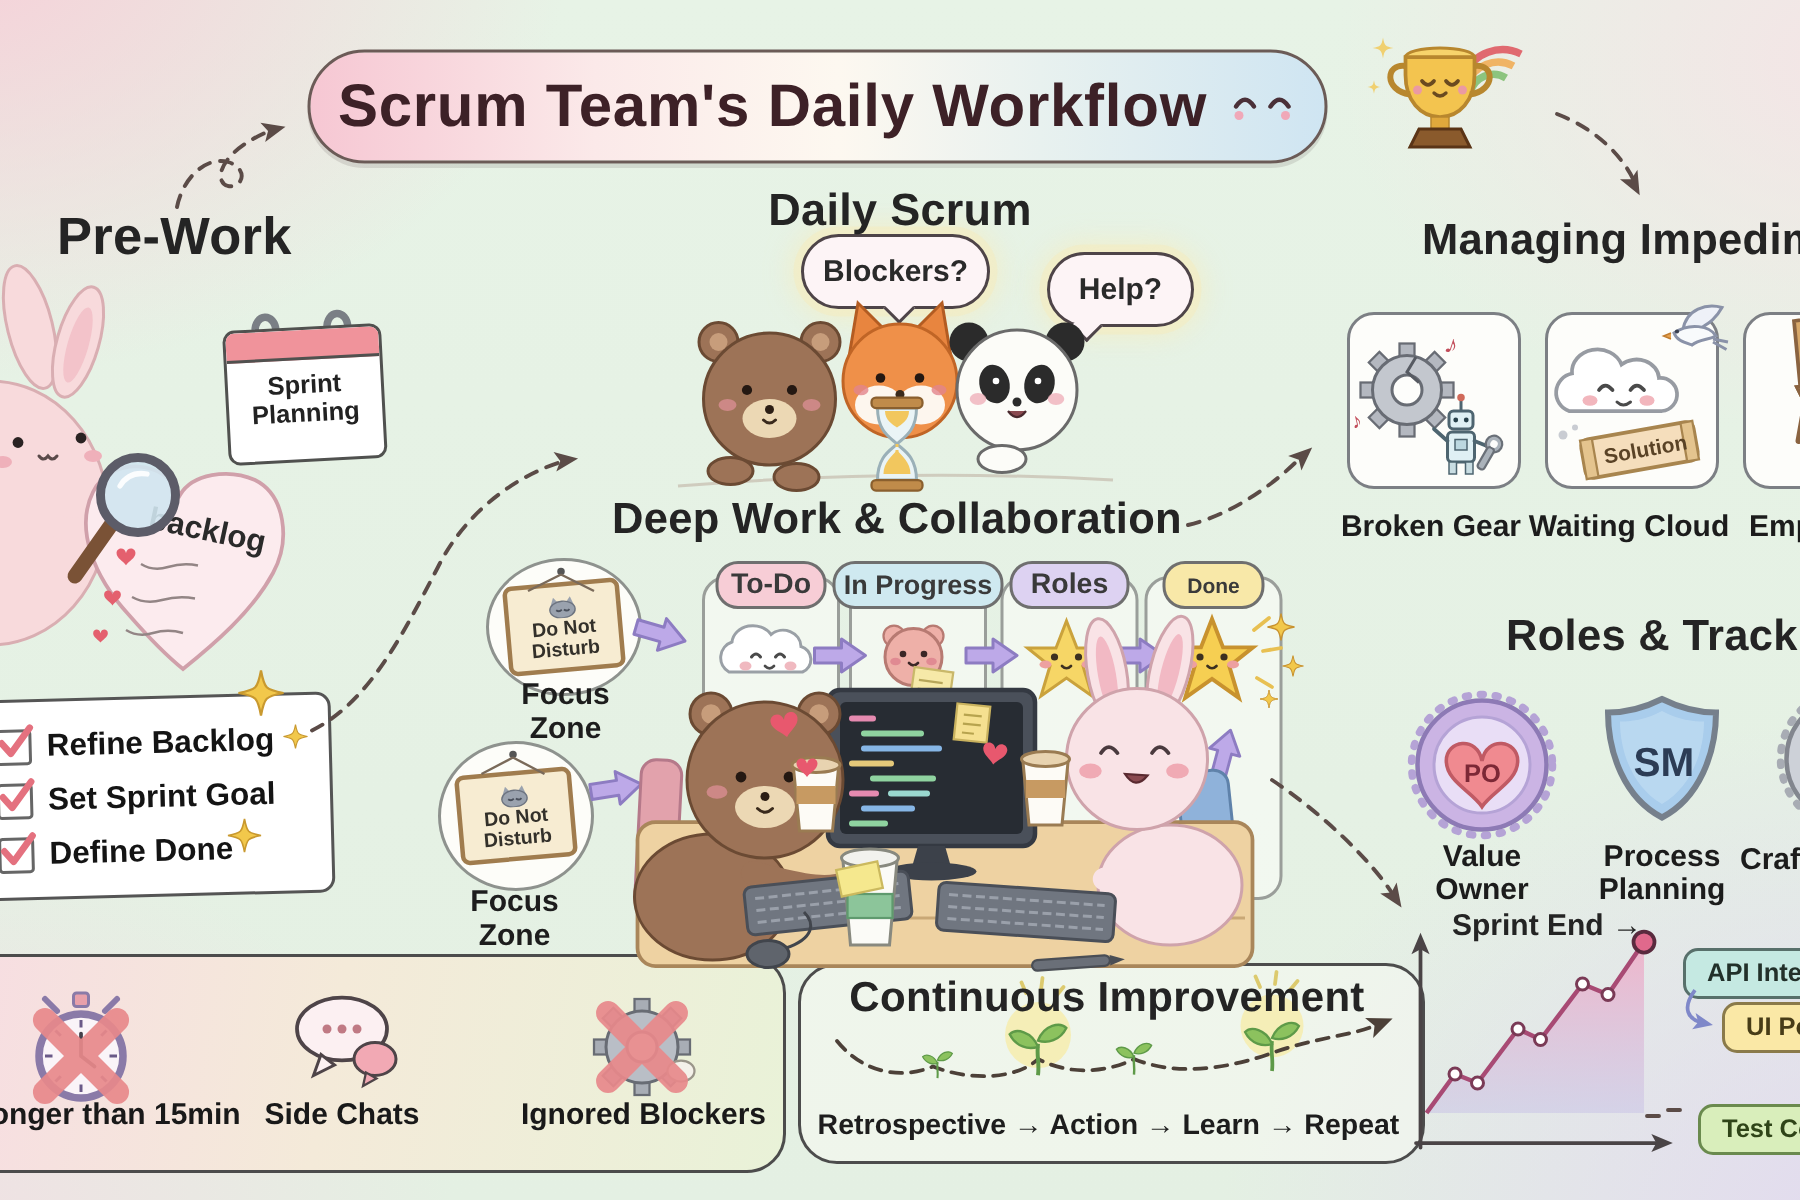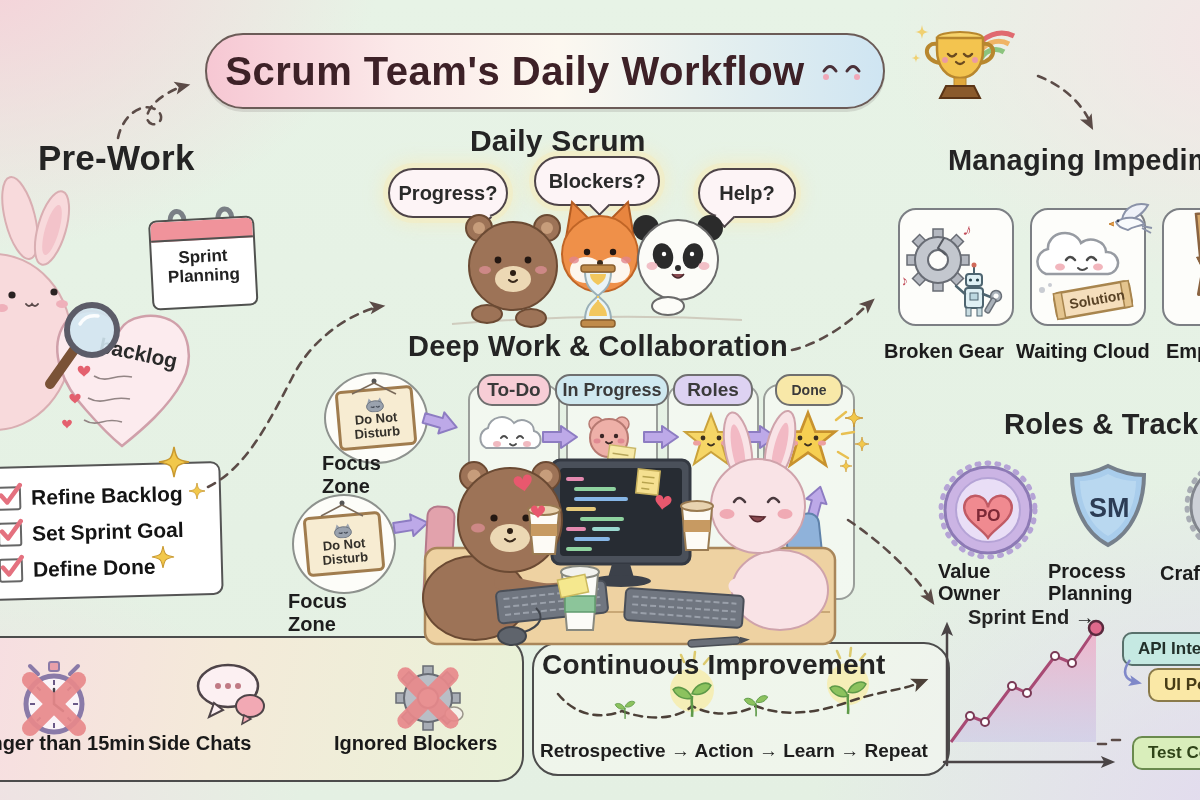--- a/index.html
+++ b/index.html
@@ -9,21 +9,21 @@
     background:
       radial-gradient(600px 420px at -40px -40px, rgba(247,205,215,.95), rgba(247,205,215,0) 70%),
       radial-gradient(500px 360px at 1240px 40px, rgba(246,226,230,.85), rgba(246,226,230,0) 70%),
       radial-gradient(620px 480px at 1260px 820px, rgba(226,216,240,.95), rgba(226,216,240,0) 72%),
       radial-gradient(520px 380px at -60px 820px, rgba(244,219,227,.8), rgba(244,219,227,0) 70%),
       linear-gradient(180deg,#e7f3e6,#e4f0e3);}
   .abs{position:absolute}
   .z1{z-index:1}.z3{z-index:3}
   #art{position:absolute;left:0;top:0;z-index:2;pointer-events:none}
   .h{font-weight:700;color:#242424;letter-spacing:.2px}
-  .center{}.nowrap{white-space:nowrap}
+  .center{text-align:center}.nowrap{white-space:nowrap}
 
   
   .banner{left:205px;top:33px;width:676px;height:72px;border-radius:40px;
     border:2.5px solid #6b5b57;box-shadow:0 3px 0 rgba(90,74,71,.15);
     background:linear-gradient(90deg,#f6c7d3 0%,#fbe9e9 28%,#fdf8f0 52%,#e8f1ef 72%,#cfe5f2 100%);
     display:flex;align-items:center;justify-content:center;gap:14px}
   .banner .t{font-size:40px;font-weight:700;color:#3d2127;letter-spacing:.5px}
 
   
   .hd-prework{left:38px;top:138px;font-size:35px}
@@ -144,24 +144,20 @@
     <div class="crow">
       <span class="cbox">
           <svg width="26" height="26" viewBox="0 0 26 26">
             <path d="M4,13 L10,20 L23,3" stroke="#e4717f" stroke-width="4.5" fill="none" stroke-linecap="round" stroke-linejoin="round"></path>
           </svg>
         </span>
       <span class="clab">Define Done</span>
     </div>
   </div>
 
-  <div class="abs z1 bubble" style="left:388px;top:168px;width:116px;height:46px">
-    <span class="bt">Progress?</span>
-    <span class="tail" style="left:72%"></span>
-  </div>
   <div class="abs z1 bubble" style="left:534px;top:156px;width:122px;height:46px">
     <span class="bt">Blockers?</span>
     <span class="tail" style="left:46%"></span>
   </div>
   <div class="abs z1 bubble" style="left:698px;top:168px;width:94px;height:46px">
     <span class="bt">Help?</span>
     <span class="tail" style="left:18%"></span>
   </div>
 
   <div class="abs z1 kcol" style="left:468px;top:384px"></div>

